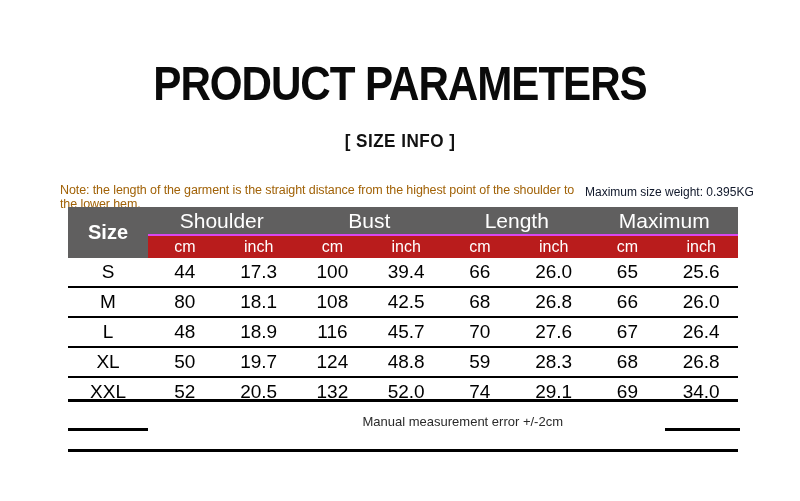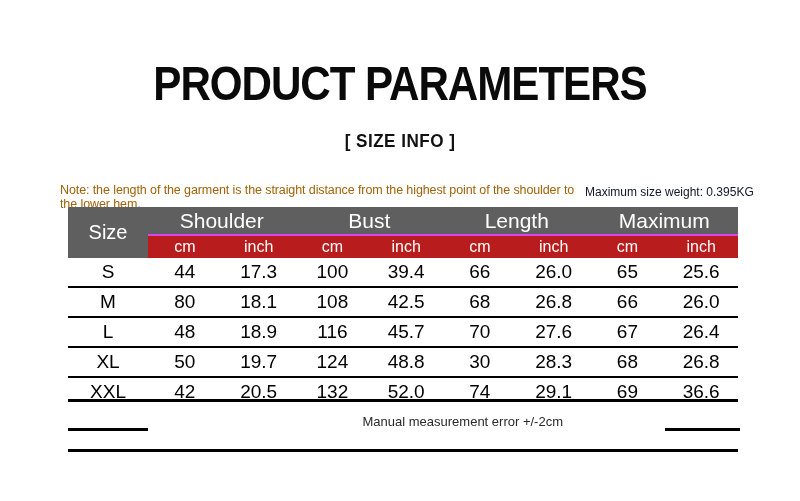--- a/index.html
+++ b/index.html
@@ -88,21 +88,21 @@
   
   .hdr-band td, .hdr-band th {
     background: #605f5f;
     color: #ffffff;
     padding: 0;
   }
   th.size-cell {
     background: #605f5f;
     color: #ffffff;
     font-size: 20px;
-    font-weight: normal;
+    font-weight: bold;
     text-align: center;
     vertical-align: middle;
     padding: 0;
     height: 48px;
   }
   th.group-cell {
     background: #605f5f;
     color: #ffffff;
     font-size: 21px;
     font-weight: normal;
@@ -233,35 +233,35 @@
         <td class="data-cell">27.6</td>
         <td class="data-cell">67</td>
         <td class="data-cell">26.4</td>
       </tr>
       <tr>
         <td class="size-label">XL</td>
         <td class="data-cell">50</td>
         <td class="data-cell">19.7</td>
         <td class="data-cell">124</td>
         <td class="data-cell">48.8</td>
-        <td class="data-cell">30</td>
+        <td class="data-cell">59</td>
         <td class="data-cell">28.3</td>
         <td class="data-cell">68</td>
         <td class="data-cell">26.8</td>
       </tr>
       <tr>
         <td class="size-label">XXL</td>
-        <td class="data-cell">42</td>
+        <td class="data-cell">52</td>
         <td class="data-cell">20.5</td>
         <td class="data-cell">132</td>
         <td class="data-cell">52.0</td>
         <td class="data-cell">74</td>
         <td class="data-cell">29.1</td>
         <td class="data-cell">69</td>
-        <td class="data-cell">36.6</td>
+        <td class="data-cell">34.0</td>
       </tr>
     </tbody>
   </table>
 </div>
 
 <div class="rule rule-top"></div>
 <div class="rule rule-left"></div>
 <div class="rule rule-right"></div>
 <div class="rule rule-bottom"></div>
 

